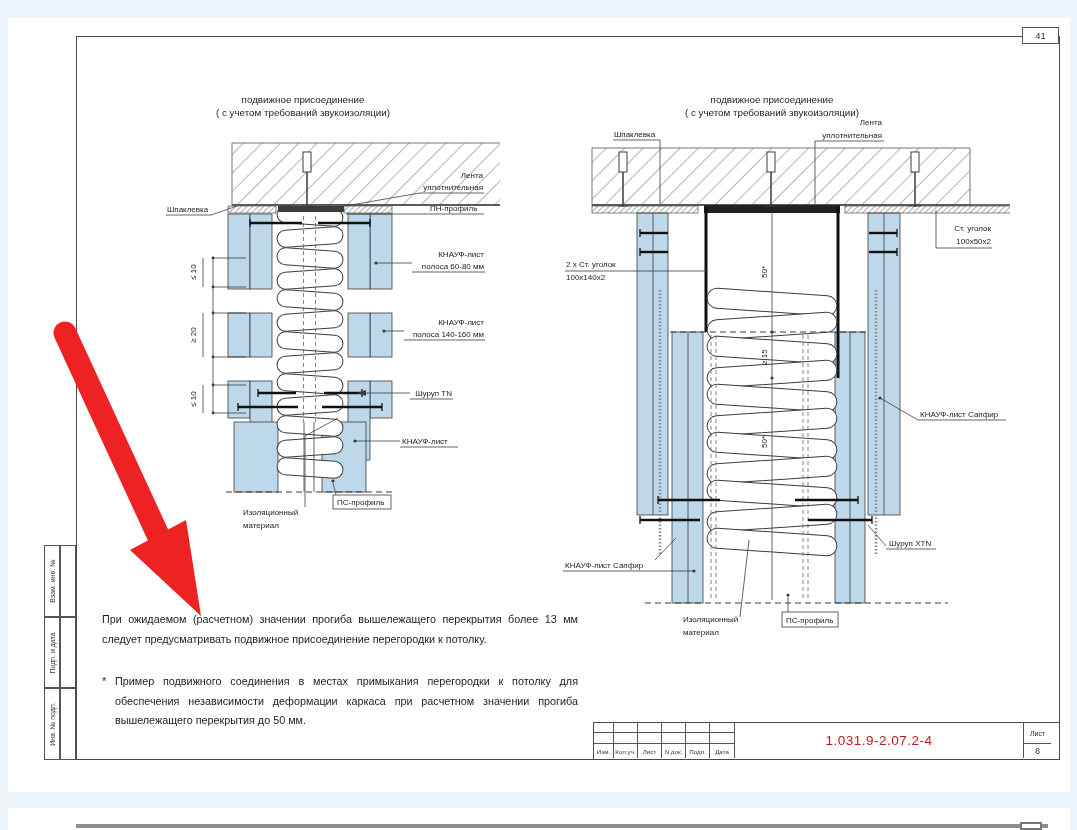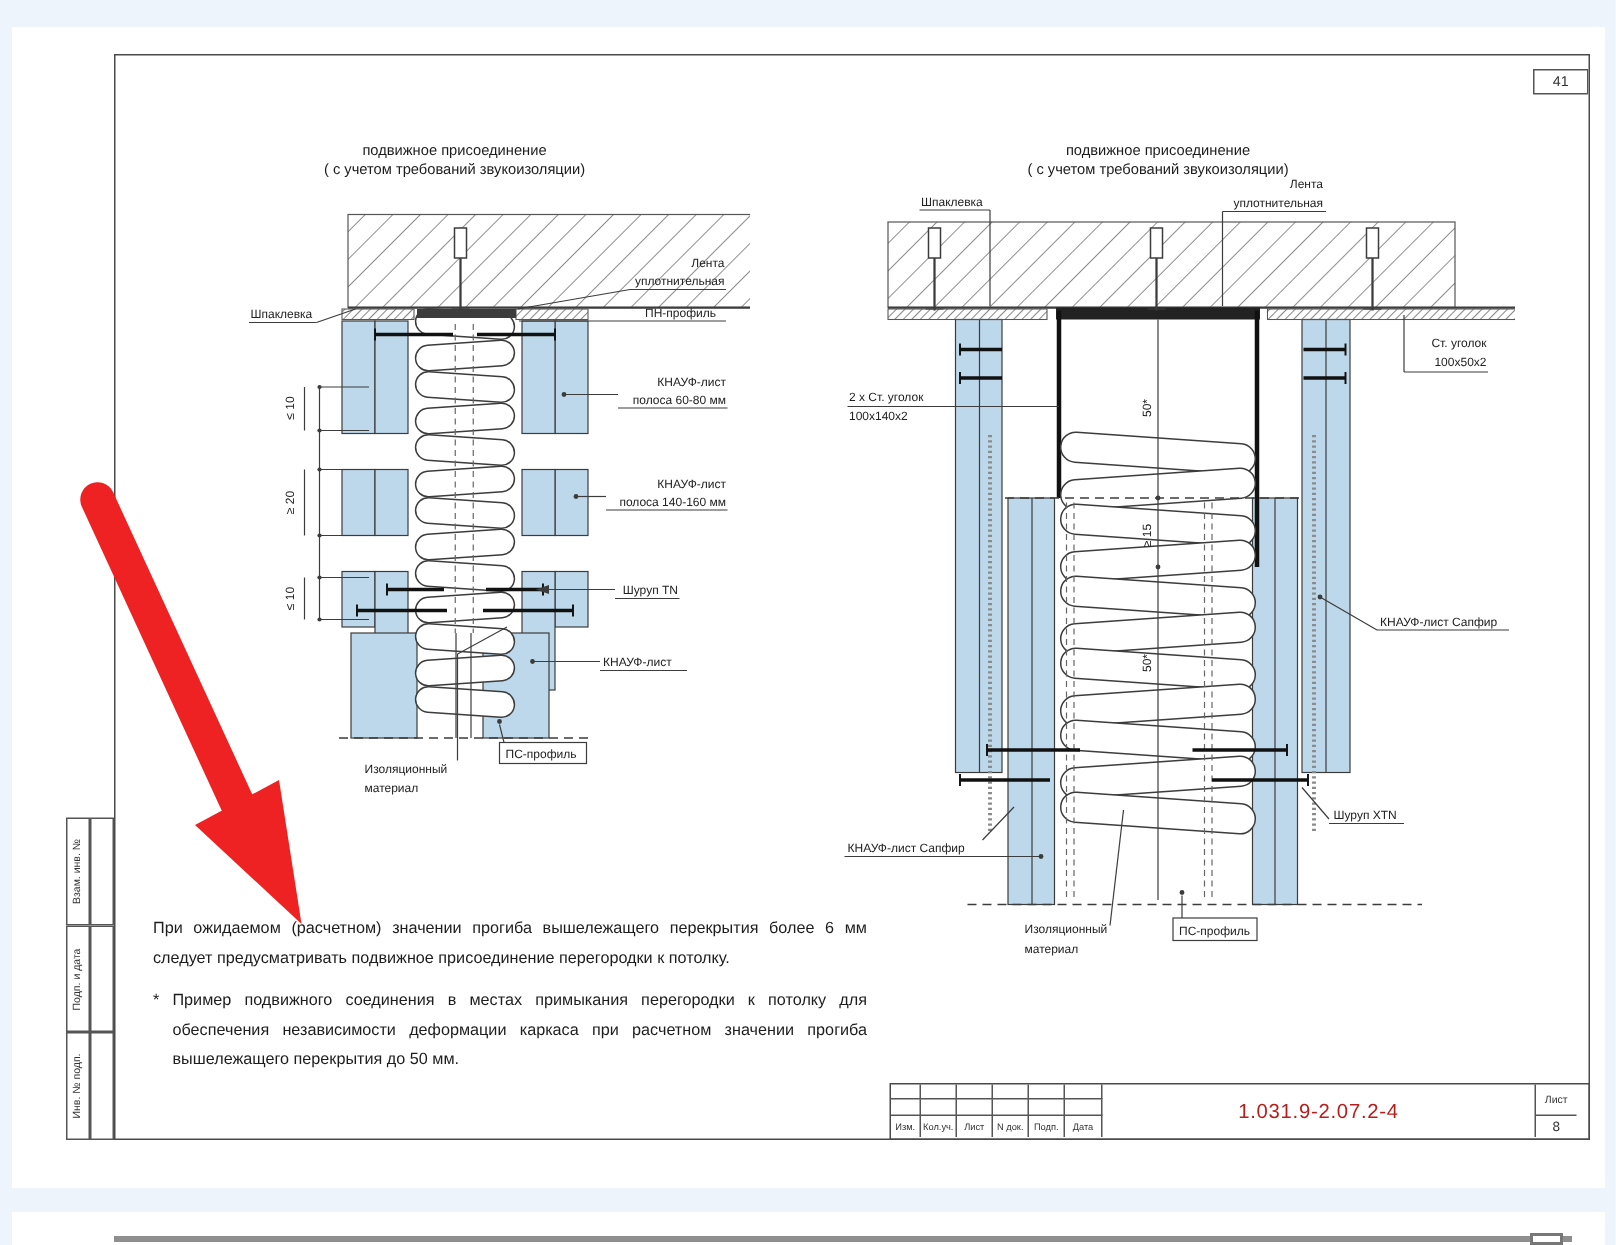--- a/index.html
+++ b/index.html
@@ -1,28 +1,28 @@
 <!DOCTYPE html>
 <html><head>
 <meta charset="utf-8">
 <style>
   html,body{margin:0;padding:0;}
   body{font-family:"Liberation Sans",sans-serif;}
   .stage{position:relative;width:1077px;height:830px;background:#edf4fb;overflow:hidden;}
   .page{position:absolute;left:8px;top:18px;width:1062px;height:774px;background:#ffffff;}
   .frame{position:absolute;left:68px;top:18px;width:984px;height:724px;border:1.6px solid #4a4a4a;box-sizing:border-box;}
-  .pagenumbox{position:absolute;left:1014px;top:28px;width:37px;height:17px;border:1.4px solid #555;box-sizing:border-box;
+  .pagenumbox{position:absolute;left:1014px;top:9px;width:37px;height:17px;border:1.4px solid #555;box-sizing:border-box;
     background:#fff;display:flex;align-items:center;justify-content:center;font-size:9.5px;color:#333;}
   
   .vcell{position:absolute;border:1px solid #555;box-sizing:border-box;background:#fff;}
   .vcell span{position:absolute;left:50%;top:50%;transform:translate(-50%,-50%) rotate(-90deg);
     white-space:nowrap;font-size:7px;color:#333;}
   
   .notes{position:absolute;left:94px;top:592px;width:476px;font-size:10.8px;line-height:19.5px;color:#1d1d1d;text-align:justify;}
-  .notes .p2{margin-top:9px;padding-left:13px;text-indent:-13px;}
+  .notes .p2{margin-top:23px;padding-left:13px;text-indent:-13px;}
   
   .stamp{position:absolute;left:585px;top:704px;width:467px;height:38px;border:1.6px solid #4a4a4a;box-sizing:border-box;
     display:grid;grid-template-columns:20px 24px 24px 24px 24px 25px 289px 27px;grid-template-rows:10px 11px 14px;}
   .stamp div{border-right:1px solid #555;border-bottom:1px solid #555;box-sizing:border-box;
     display:flex;align-items:center;justify-content:center;overflow:hidden;}
   .stamp .hd{font-size:6.2px;color:#333;border-bottom:none;}
   .stamp .doc{font-size:13.5px;color:#b91c1c;border-bottom:none;letter-spacing:.5px;}
   .stamp .lw{font-size:7px;color:#333;border-right:none;}
   .stamp .ln8{font-size:9px;color:#333;border-right:none;border-bottom:none;}
   
@@ -324,21 +324,21 @@
         <text class="t8" x="683" y="635">материал</text>
         <line class="ln" x1="740" y1="617" x2="749" y2="540"></line>
         <rect x="782" y="612" width="56" height="15" fill="#fff" stroke="#3c3c3c" stroke-width="0.8"></rect>
         <text class="t8" x="786" y="623">ПС-профиль</text>
         <line class="ln" x1="788" y1="612" x2="788" y2="597"></line>
           <circle class="dot" cx="788" cy="595" r="1.6"></circle>
       </g>
     </svg>
 
     <div class="notes">
-      <div class="p1">При ожидаемом (расчетном) значении прогиба вышележащего перекрытия более 6 мм следует предусматривать подвижное присоединение перегородки к потолку.</div>
+      <div class="p1">При ожидаемом (расчетном) значении прогиба вышележащего перекрытия более 13 мм следует предусматривать подвижное присоединение перегородки к потолку.</div>
       <div class="p2">* Пример подвижного соединения в местах примыкания перегородки к потолку для обеспечения независимости деформации каркаса при расчетном значении прогиба вышележащего перекрытия до 50 мм.</div>
     </div>
 
     <div class="stamp">
       <div style="grid-area:1/1"></div>
       <div style="grid-area:1/2"></div>
       <div style="grid-area:1/3"></div>
       <div style="grid-area:1/4"></div>
       <div style="grid-area:1/5"></div>
       <div style="grid-area:1/6"></div>

